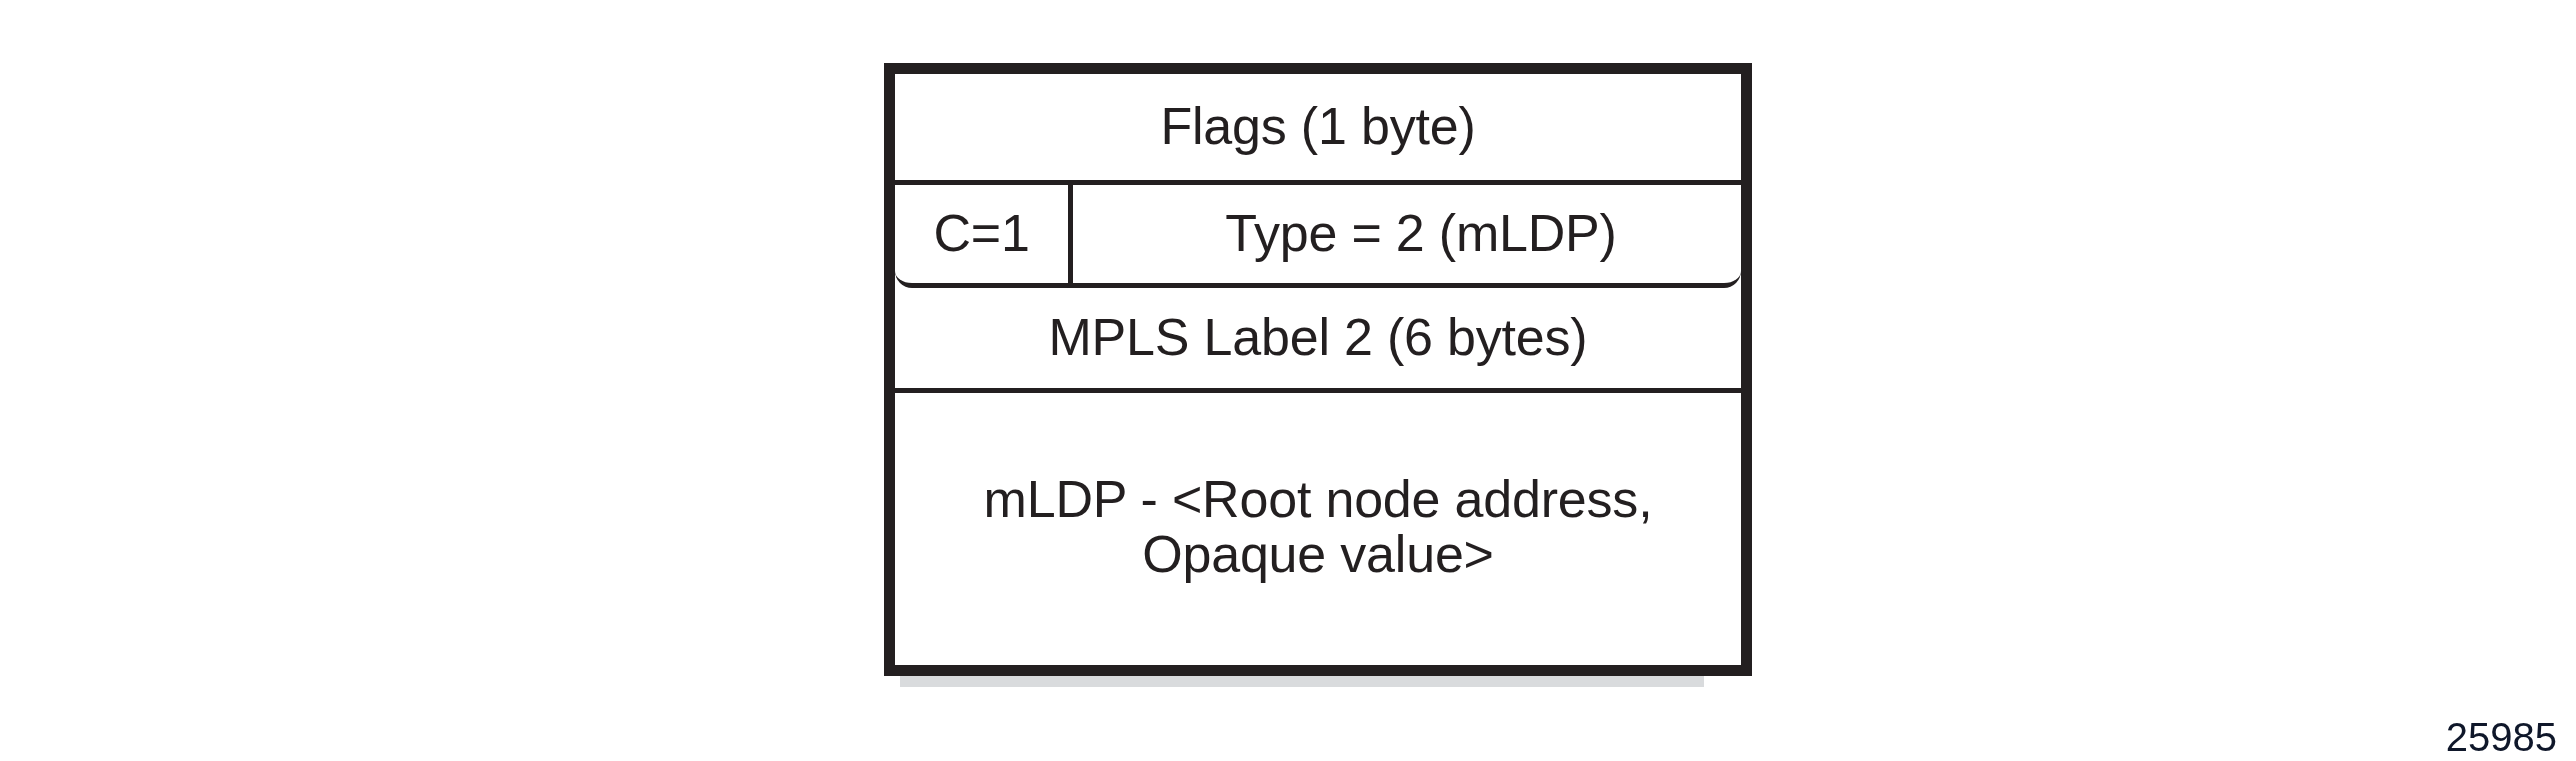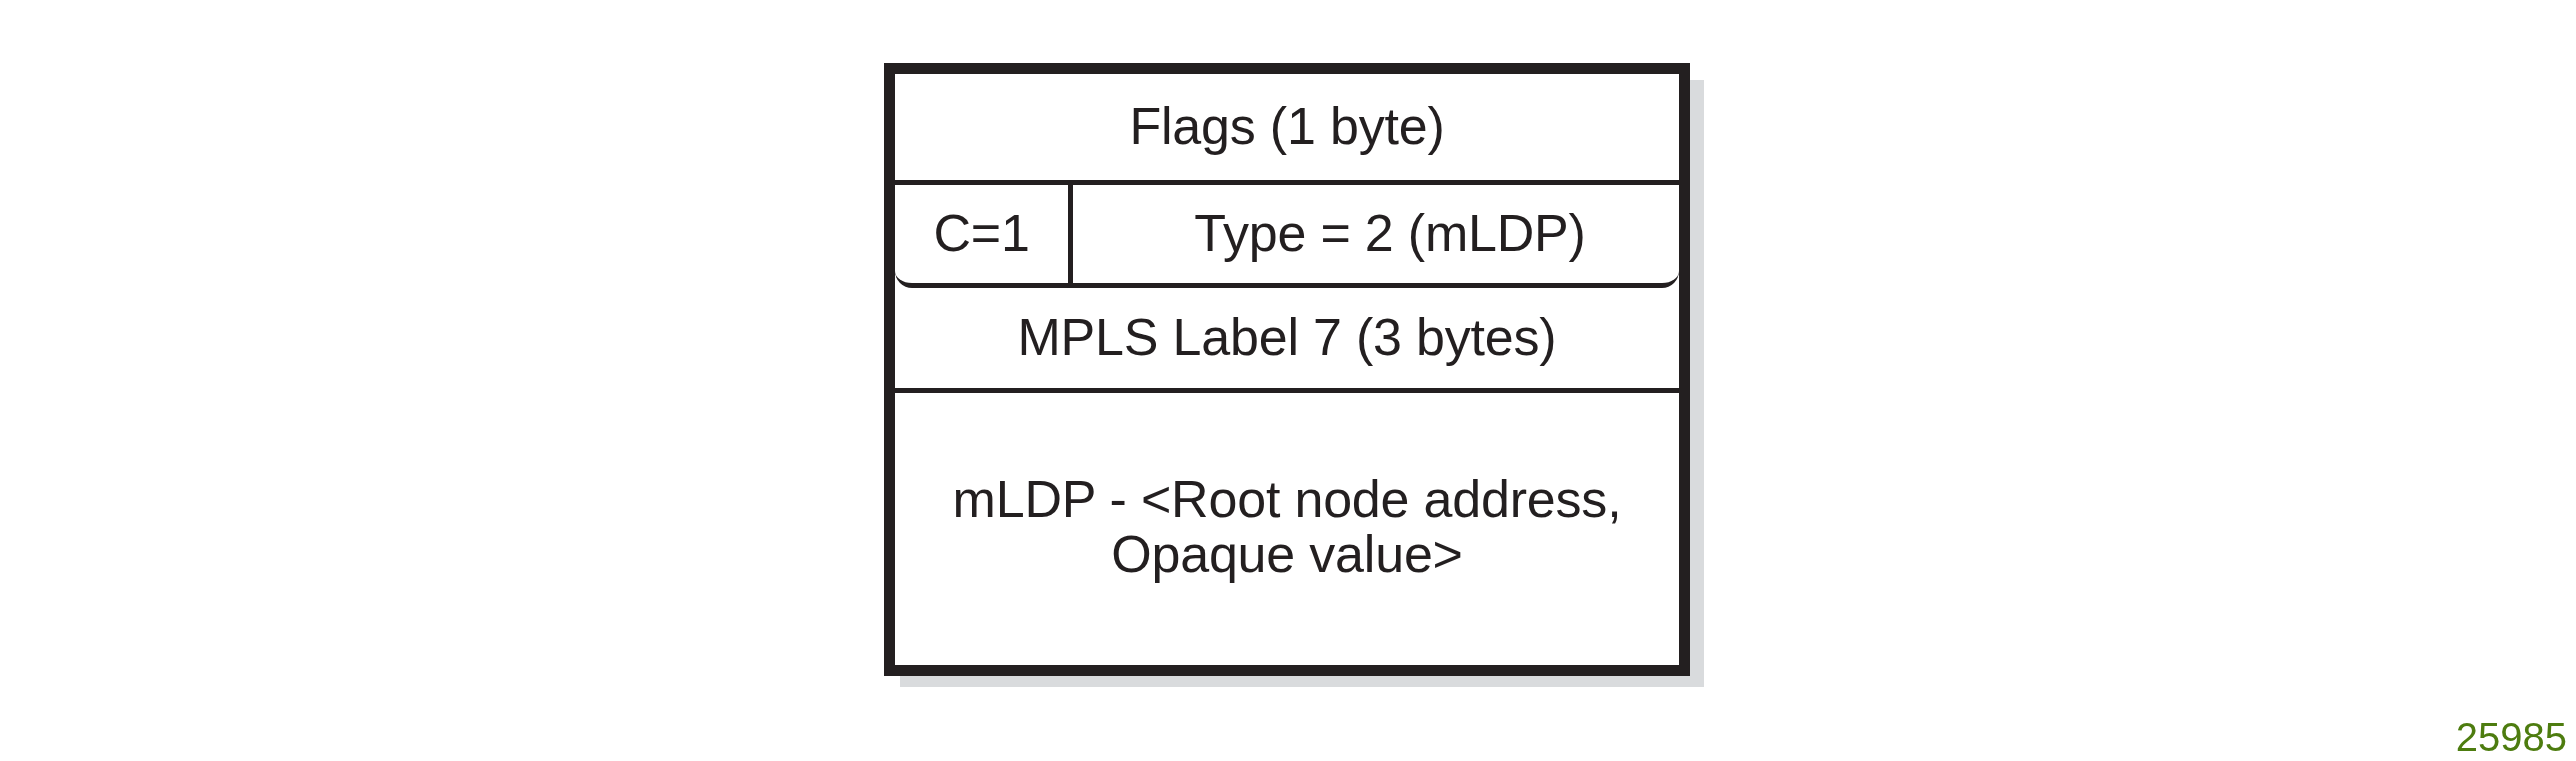--- a/index.html
+++ b/index.html
@@ -35,21 +35,21 @@
     width: 804px;
     height: 607px;
     background: #d9dbdd;
   }
 
   
   #packet-box {
     position: absolute;
     left: 884px;
     top: 63px;
-    width: 806px;
+    width: 868px;
     height: 613px;
     background: #ffffff;
     border: 11px solid #231f20;
     box-sizing: border-box;
     display: flex;
     flex-direction: column;
   }
 
   
   .pkt-row {
@@ -119,25 +119,25 @@
     padding-bottom: 3.6px;
     box-sizing: border-box;
   }
   .cell-multiline .cell-text {
     display: block;
   }
 
   
   #figure-number {
     position: absolute;
-    right: 9px;
+    right: 19px;
     top: 717px;
     font-size: 40px;
     line-height: 1;
-    color: #4d7c0f;
+    color: #0f172a;
     font-family: "Liberation Sans", sans-serif;
     letter-spacing: 0px;
     white-space: nowrap;
   }
 </style>
 </head>
 <body>
 
 <div id="figure-canvas">
 
@@ -153,21 +153,21 @@
       <div class="cell-c">
         <span class="cell-text">C=1</span>
       </div>
       <div class="cell-type">
         <span class="cell-text">Type = 2 (mLDP)</span>
       </div>
     </div>
 
 
     <div class="pkt-row row-label2">
-      <span class="cell-text">MPLS Label 7 (3 bytes)</span>
+      <span class="cell-text">MPLS Label 2 (6 bytes)</span>
     </div>
 
     <div class="pkt-row row-mldp last">
       <div class="cell-multiline">
         <span class="cell-text">mLDP - &lt;Root node address,</span>
         <span class="cell-text">Opaque value&gt;</span>
       </div>
     </div>
 
   </div>

